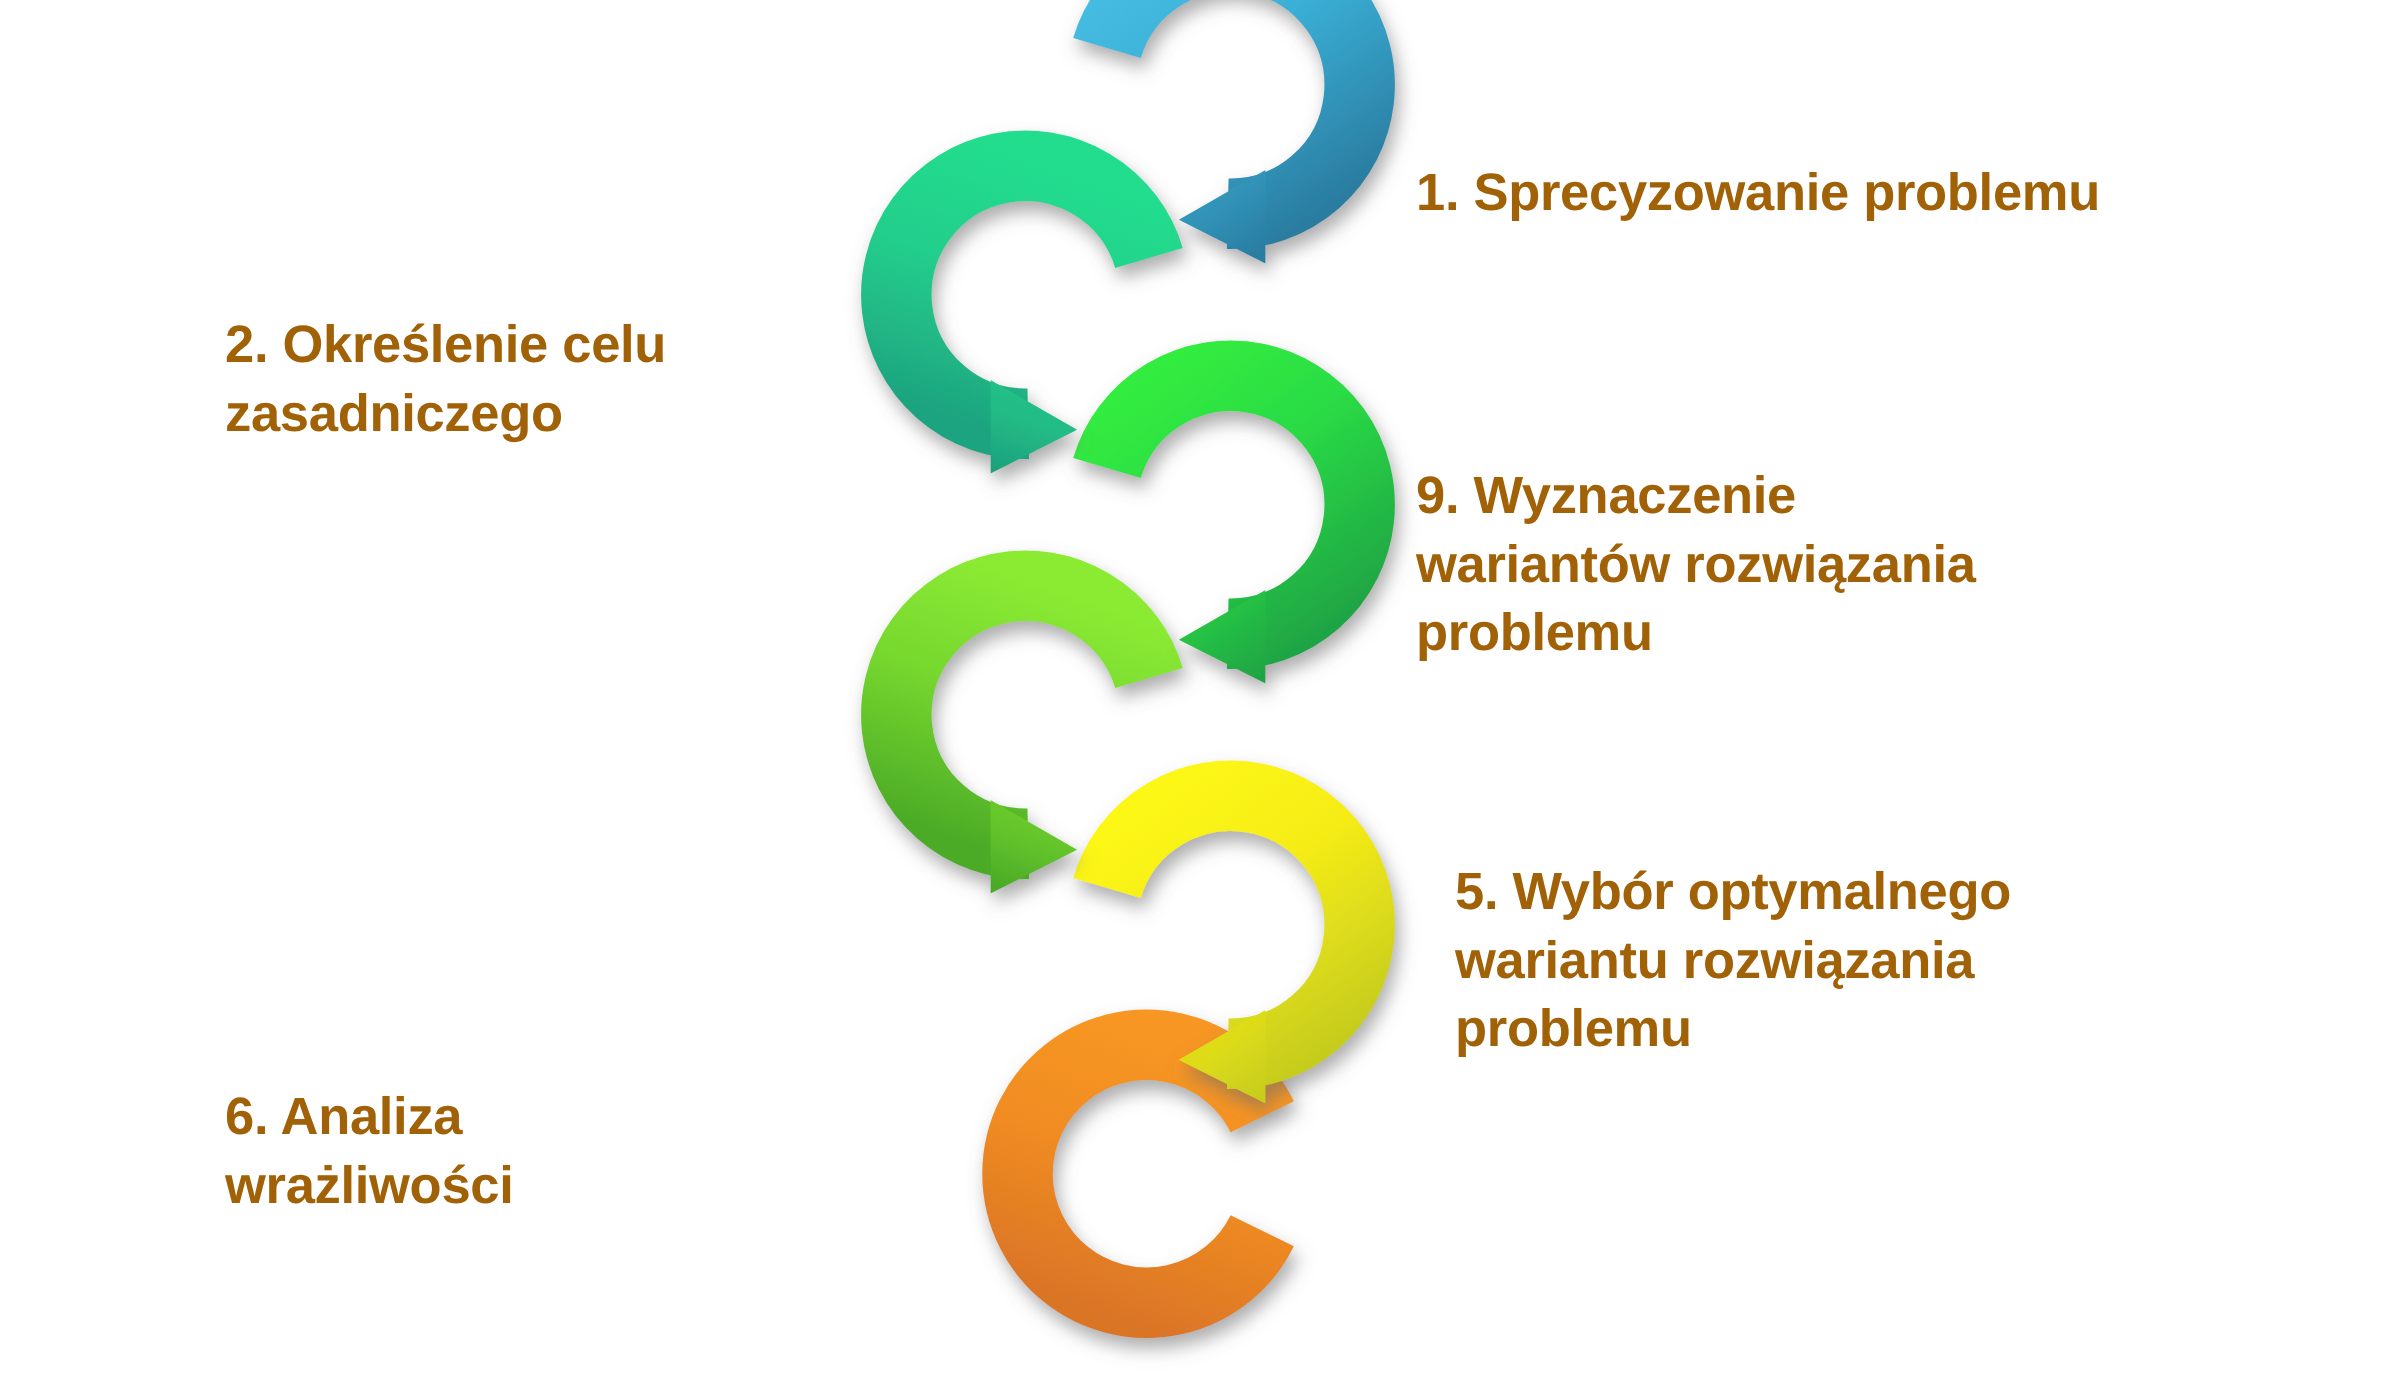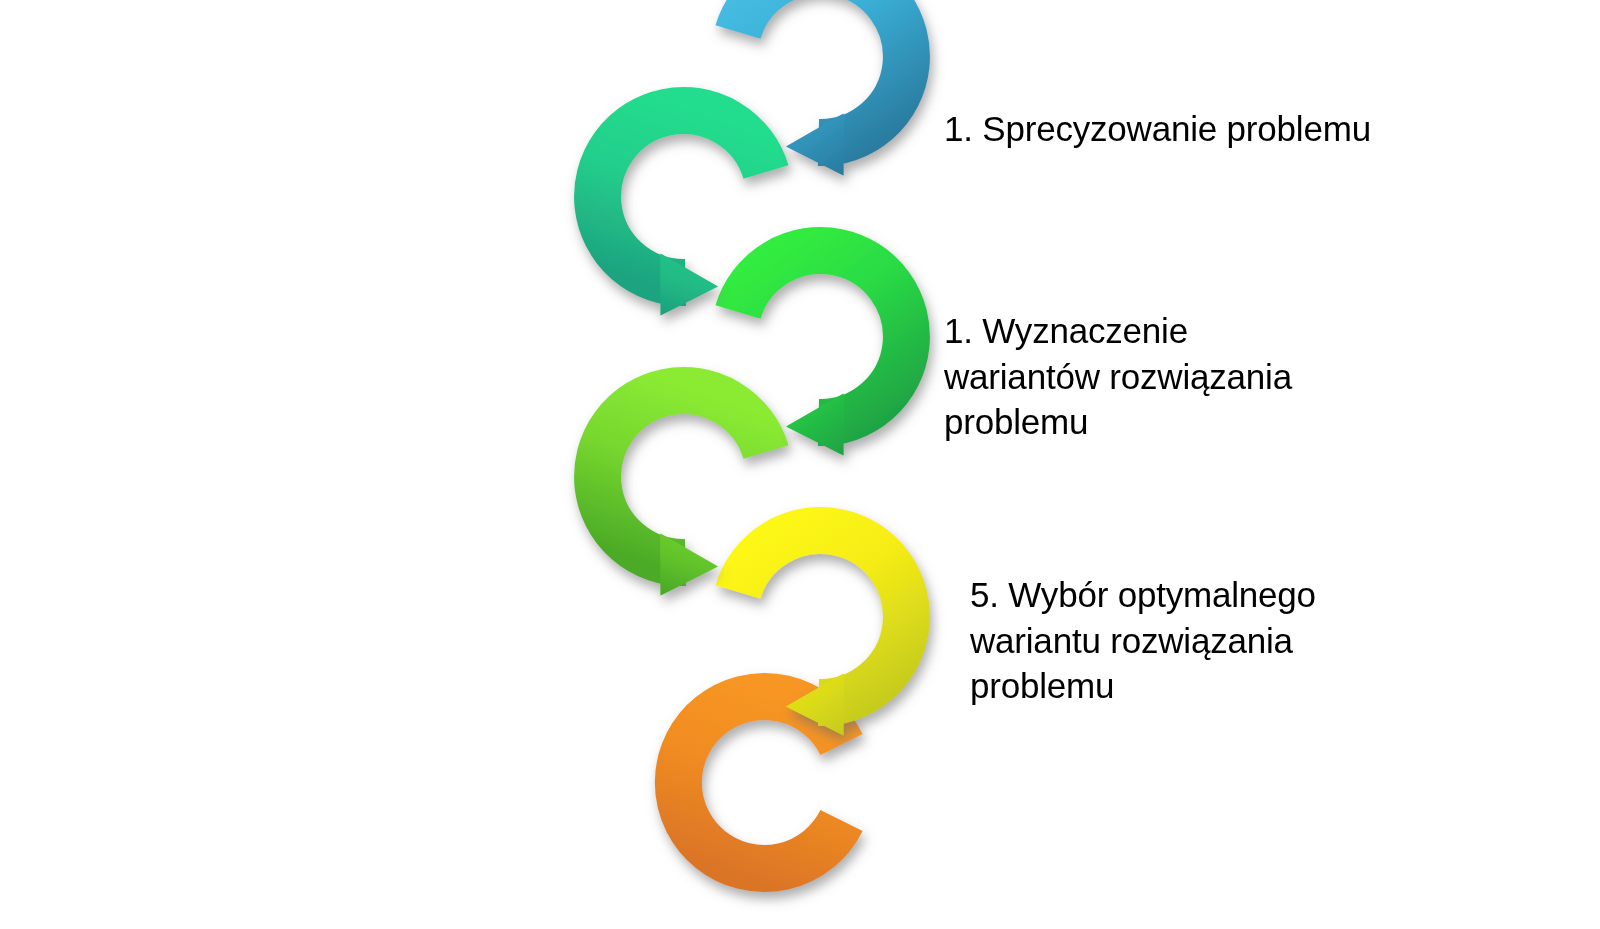--- a/index.html
+++ b/index.html
@@ -20,22 +20,22 @@
   }
   #chain-svg {
     position: absolute;
     left: 0;
     top: 0;
     width: 1600px;
     height: 929px;
   }
   .label {
     position: absolute;
-    font-weight: normal;
-    color: #000000;
+    font-weight: bold;
+    color: #a16207;
     font-size: 35px;
     line-height: 1.30;
     letter-spacing: -0.2px;
     white-space: pre-line;
   }
   .label-right { text-align: left; }
   .label-left  { text-align: left; }
 
   
   #label-1 { left: 944px; top: 106px; width: 520px; }
@@ -133,24 +133,28 @@
     <g filter="url(#softshadow)">
       <path d="M 738 32
                A 86 86 0 1 1 818.5 142.5" fill="none" stroke="url(#g1)" stroke-width="47" stroke-linecap="butt"></path>
       <path d="M 843.5 113.5 L 843.5 175.5 L 786 146.5 Z" fill="url(#g1)"></path>
       <path d="M 843.5 113.5 L 843.5 175.5 L 786 146.5 Z" fill="#2A7CA0" opacity="0.55"></path>
     </g>
   </svg>
 
   <div class="label label-right" id="label-1">1. Sprecyzowanie problemu</div>
 
+  <div class="label label-left" id="label-2">2. Określenie celu
+zasadniczego</div>
 
-  <div class="label label-right" id="label-3">1. Wyznaczenie
+  <div class="label label-right" id="label-3">9. Wyznaczenie
 wariantów rozwiązania
 problemu</div>
 
 
   <div class="label label-right" id="label-5">5. Wybór optymalnego
 wariantu rozwiązania
 problemu</div>
 
+  <div class="label label-left" id="label-6">6. Analiza
+wrażliwości</div>
 
 </div>
 
 </body></html>

